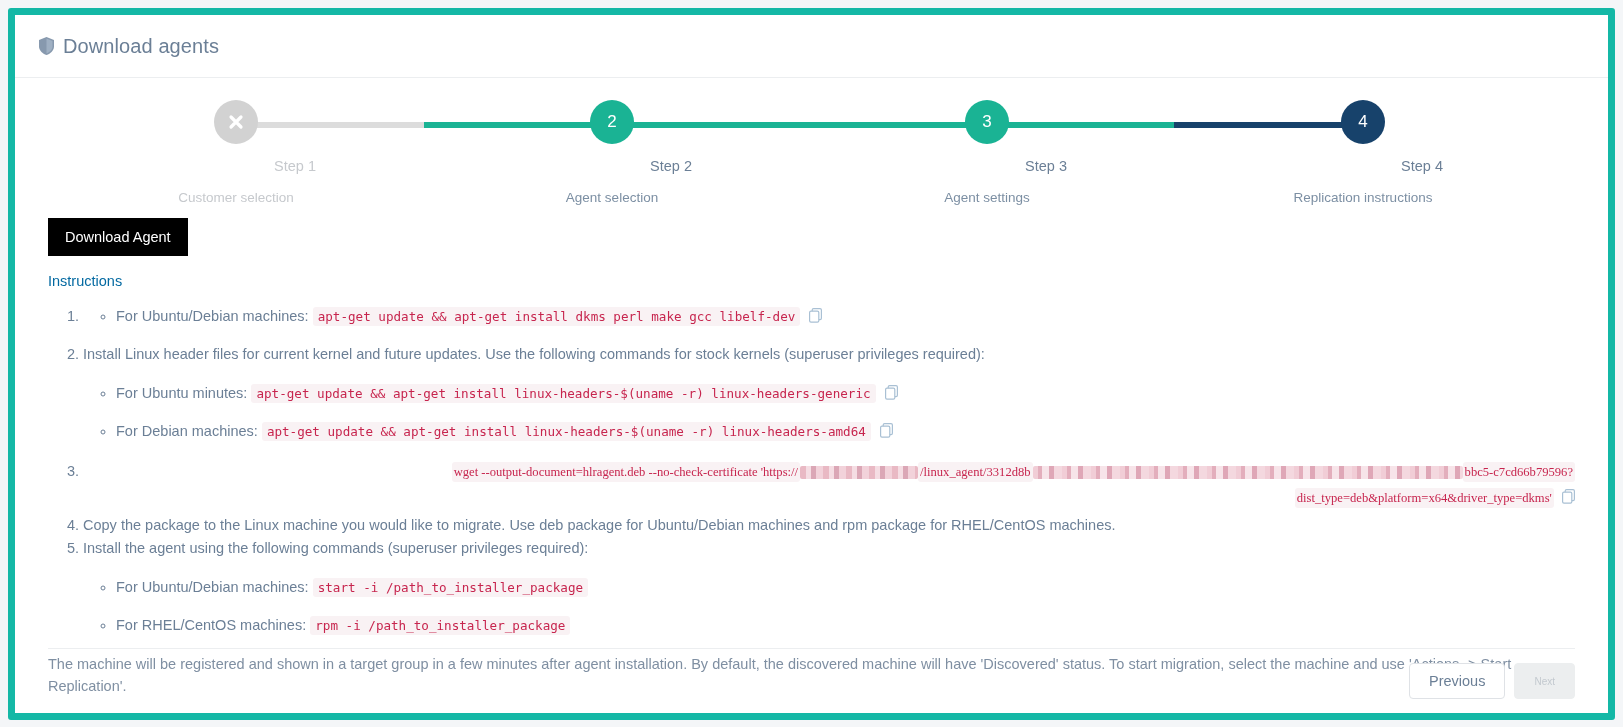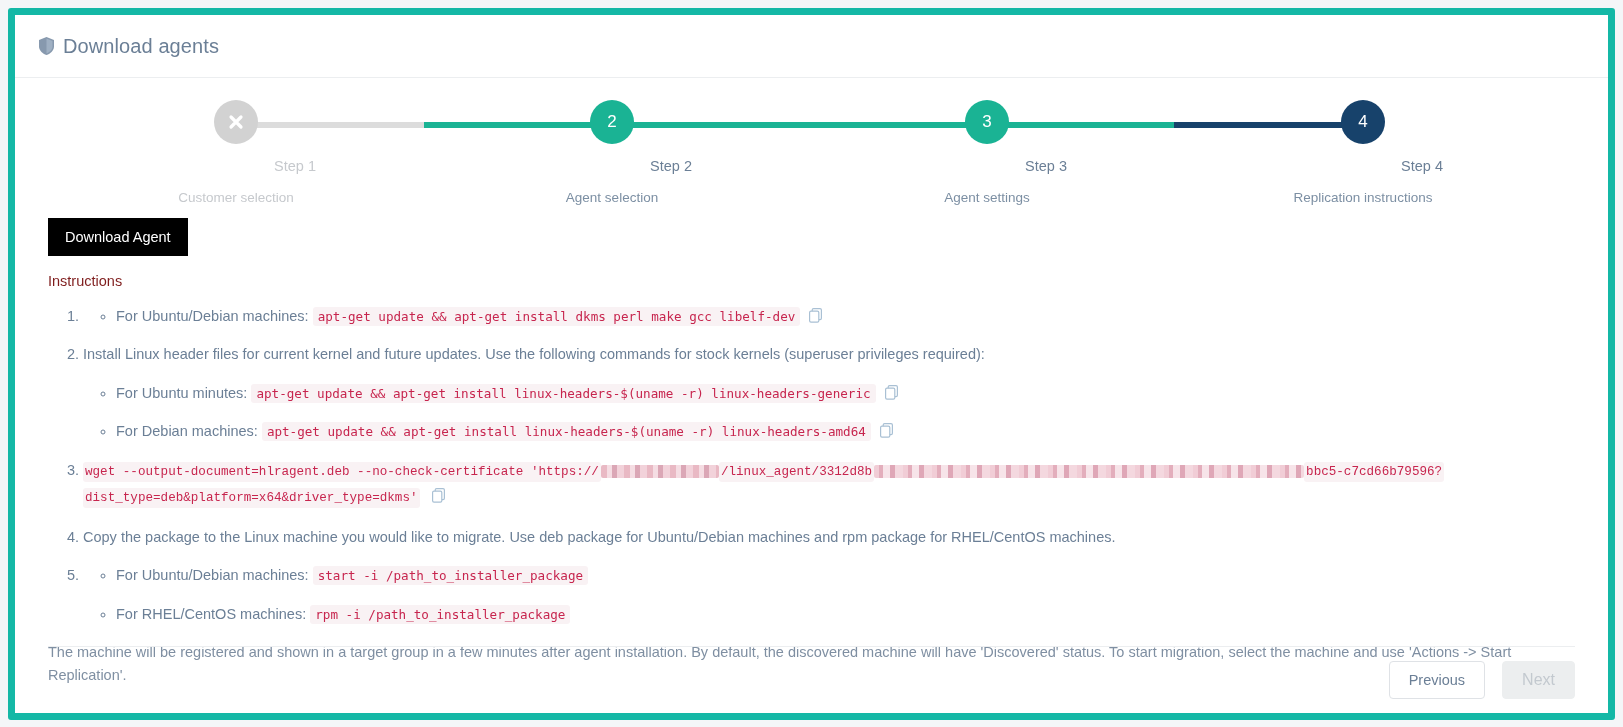--- a/index.html
+++ b/index.html
@@ -129,21 +129,21 @@
     border: none;
     border-radius: 0;
     font-size: 14.5px;
     font-family: "Liberation Sans", sans-serif;
     padding: 11px 17px;
     cursor: pointer;
     margin-top: 10px;
   }
   .instructions-label {
     font-size: 14.5px;
-    color: #7f1d1d;
+    color: #0369a1;
     margin: 17px 0 6px 0;
   }
   ol.steps-list {
     margin: 0;
     padding-left: 35px;
     font-size: 14.5px;
     color: #6b7f96;
     line-height: 1.55;
   }
   ol.steps-list > li { margin: 0 0 1px 0; }
@@ -164,25 +164,26 @@
   }
   .copy-icon {
     display: inline-block;
     width: 13px;
     height: 15px;
     vertical-align: -2px;
     margin-left: 5px;
     cursor: pointer;
   }
   .wget-block {
-    margin: 7px 0 14px 0;
-    font-family: Liberation Mono, monospace;
+    margin: 7px 0 2px 0;
+    font-family: Liberation Serif, serif;
     font-size: 12.6px;
     color: #c7254e;
     line-height: 2.1;
+    text-align: right;
   }
   .wget-block .seg-txt {
     background: #f9f2f4;
     padding: 3px 2px;
     border-radius: 3px;
   }
   .blur {
     display: inline-block;
     vertical-align: -3px;
     border-radius: 2px;
@@ -212,26 +213,25 @@
     font-size: 14.5px;
     font-family: "Liberation Sans", sans-serif;
     padding: 9px 19px;
     border-radius: 4px;
     cursor: pointer;
   }
   .btn-disabled {
     background: #eceeef;
     border: 1px solid #eceeef;
     color: #c3c9cf;
-    font-size: 16px;
+    font-size: 10px;
     font-family: "Liberation Sans", sans-serif;
     padding: 9px 19px;
     border-radius: 4px;
     cursor: default;
-    margin-left: 8px;
   }
 </style>
 </head>
 <body>
 
 <div class="page">
   <div class="card">
 
     <div class="card-header">
       <svg class="shield-icon" viewBox="0 0 15 18">
@@ -341,20 +341,21 @@
               </svg>
             </div>
           </div>
         </li>
 
         <li>
           <span>Copy the package to the Linux machine you would like to migrate. Use deb package for Ubuntu/Debian machines and rpm package for RHEL/CentOS machines.</span>
         </li>
 
         <li>
+          <span>Install the agent using the following commands (superuser privileges required):</span>
           <ul class="sub-list">
             <li>
               <span>For Ubuntu/Debian machines:</span>
               <code>start -i /path_to_installer_package</code>
             </li>
             <li>
               <span>For RHEL/CentOS machines:</span>
               <code>rpm -i /path_to_installer_package</code>
             </li>
           </ul>

